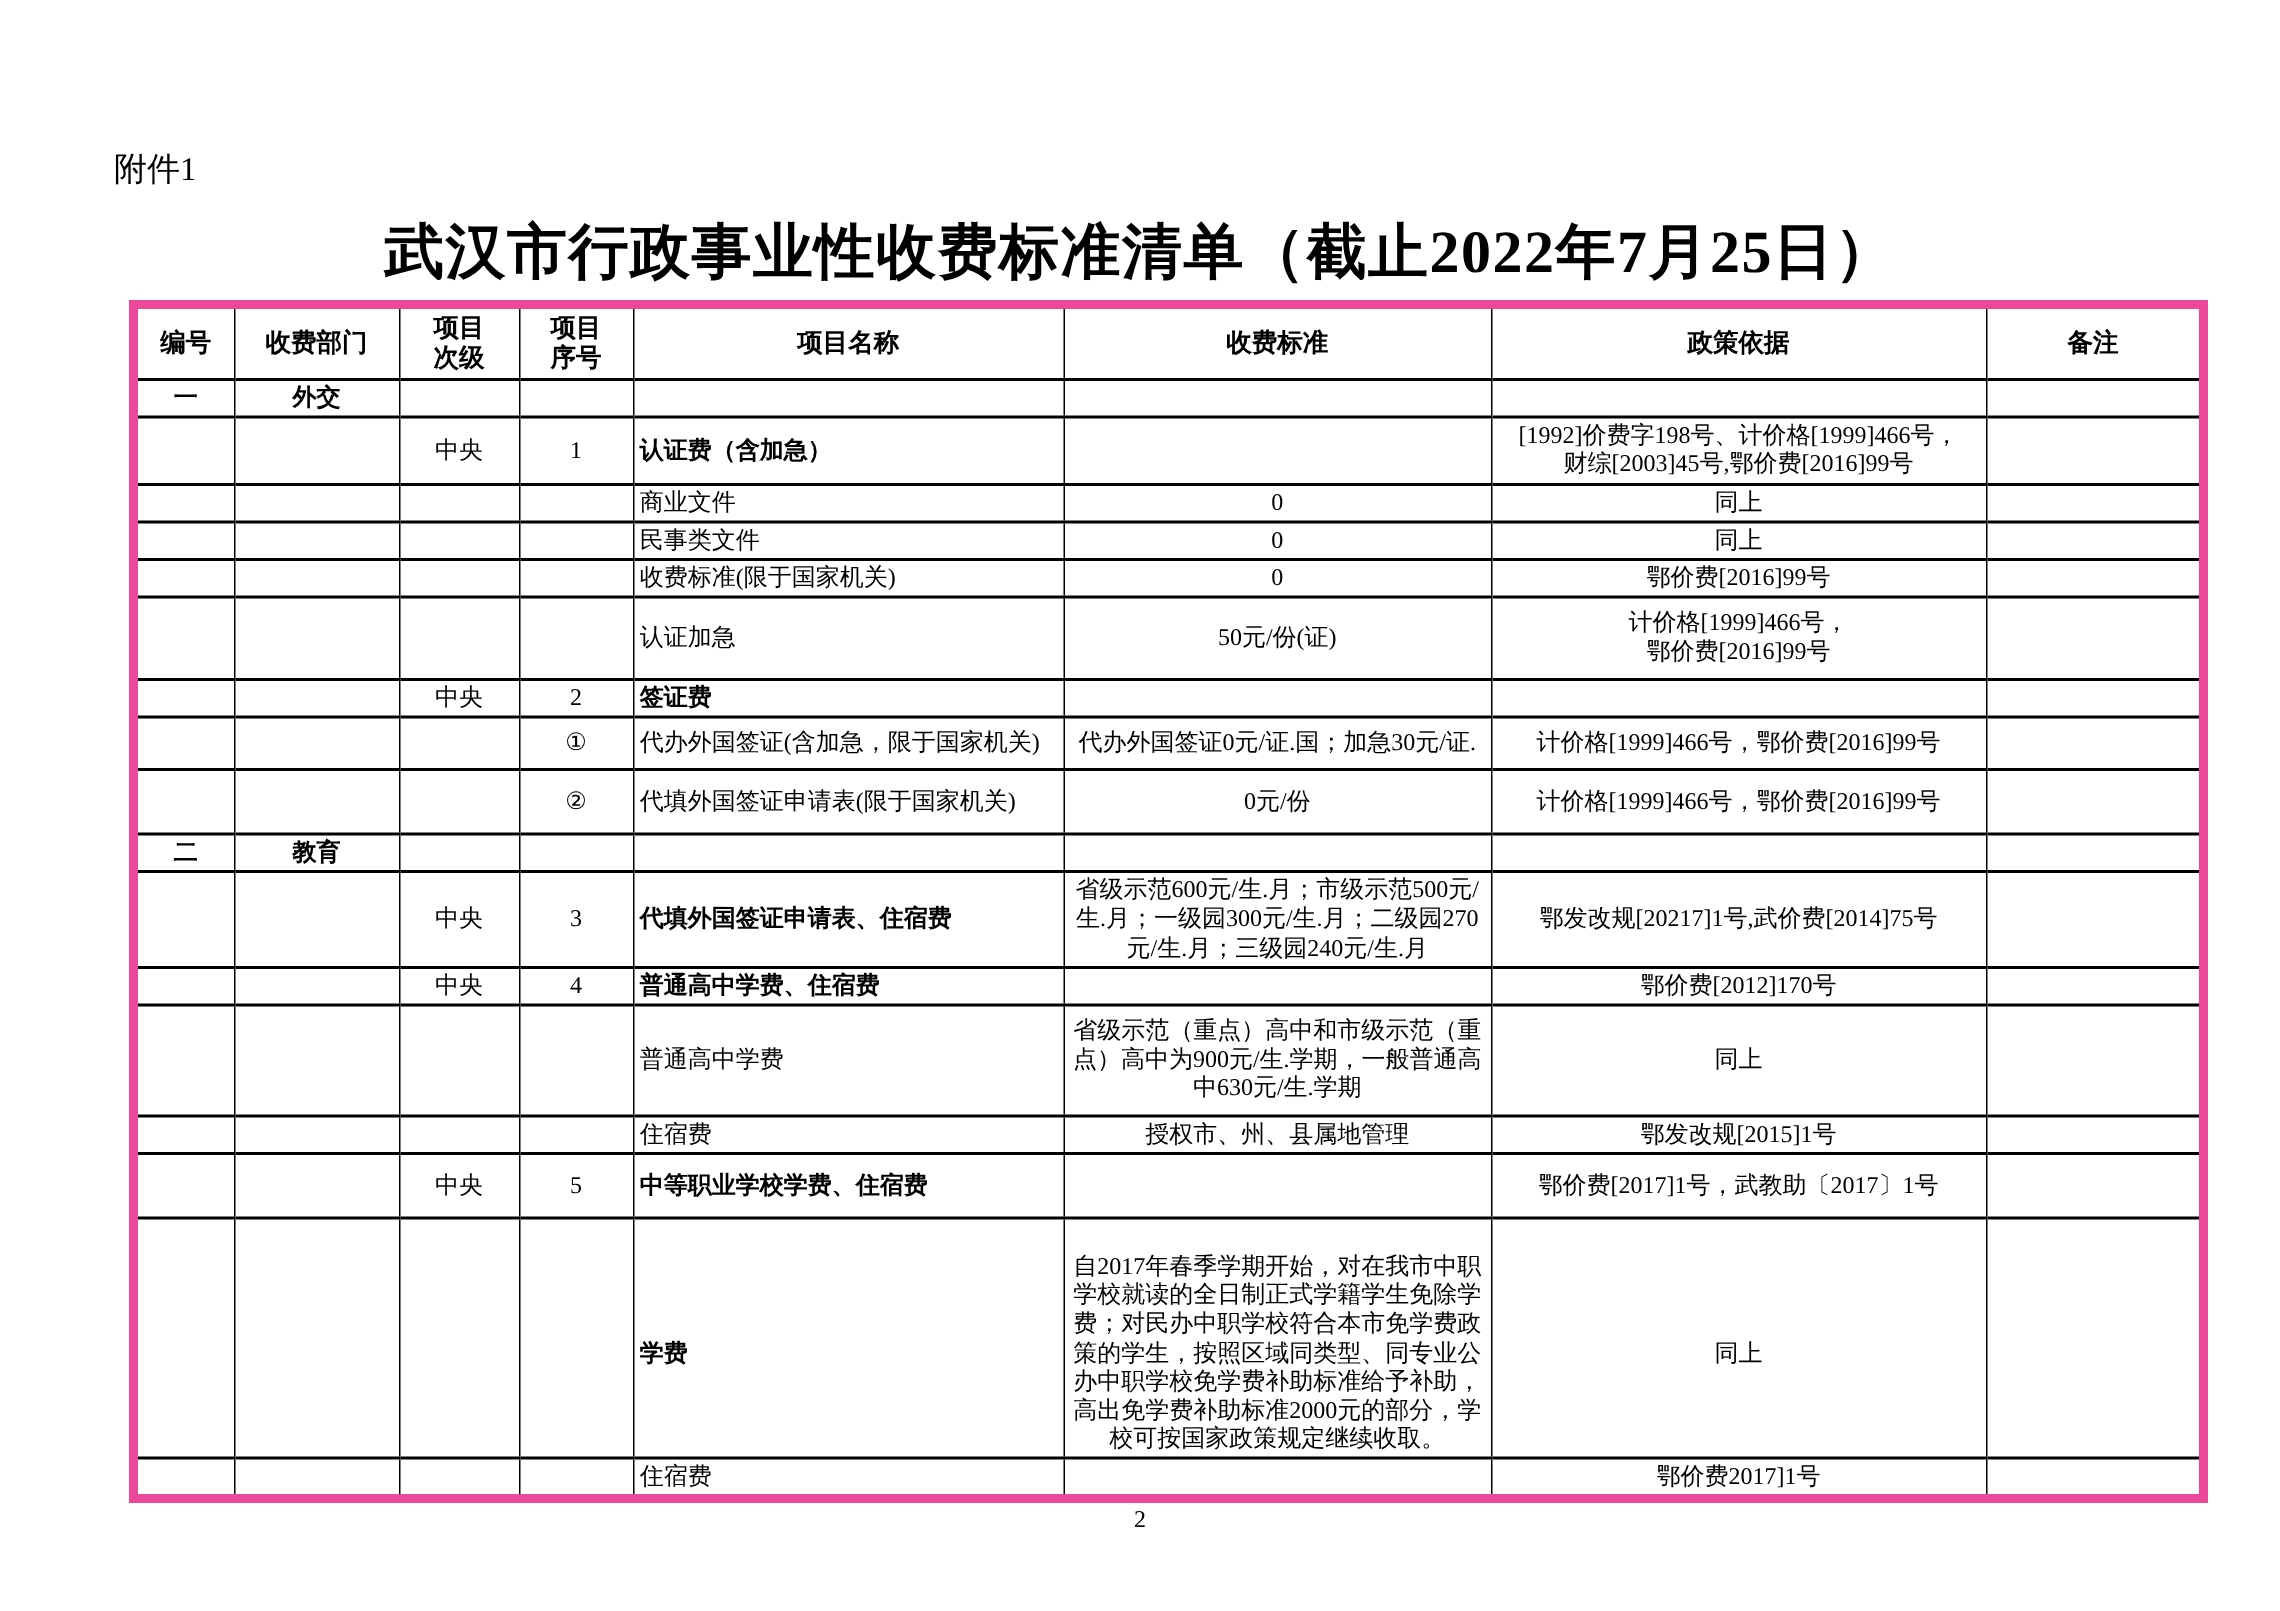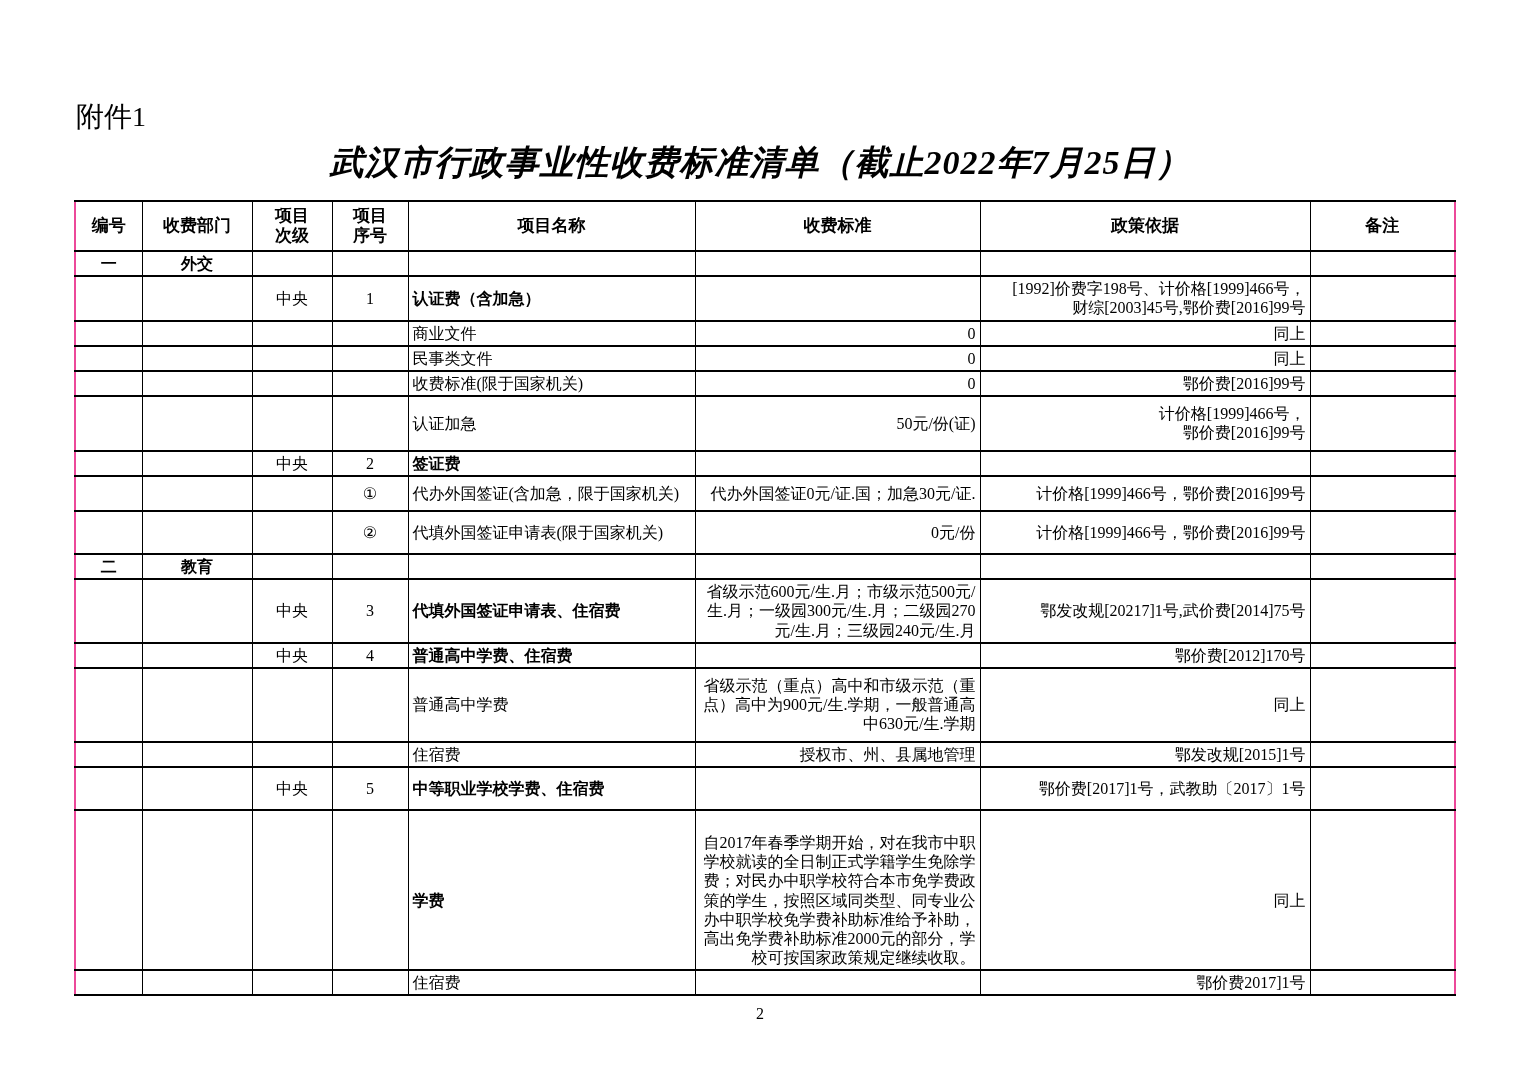--- a/index.html
+++ b/index.html
@@ -7,35 +7,34 @@
   .page {
     position:relative;
     width:1520px; height:1074px;
     background:#ffffff;
     color:#000000;
     font-family:"Liberation Serif", serif;
     overflow:hidden;
   }
   .attachment {
     position:absolute; left:76px; top:98px;
-    font-size:28px;
+    font-size:22px;
   }
   .doc-title {
     position:absolute; left:0; top:140px; width:100%;
     text-align:center;
-    font-size:34px; font-weight:bold;
+    font-size:40px; font-weight:bold;
     letter-spacing:1px;
-    font-style:italic;
   }
   table.fees {
-    position:absolute; left:74px; top:200px;
+    position:absolute; left:86px; top:200px;
     width:1380px;
     border-collapse:collapse;
     table-layout:fixed;
-    border:2px solid #ec4899;
+    border:6px solid #ec4899;
   }
   .fees th, .fees td {
     border:1px solid #000;
     border-top-width:2px;
     border-bottom-width:2px;
     font-size:16px;
     line-height:1.2;
     padding:2px 4px;
     vertical-align:middle;
     overflow:hidden;
@@ -43,21 +42,21 @@
   }
   .fees thead th {
     height:50px;
     font-weight:bold;
     font-size:17px;
     text-align:center;
     white-space:pre-line;
   }
   .col-no, .col-dept, .col-level, .col-seq { text-align:center; }
   .col-name { text-align:left; padding-left:6px; }
-  .col-fee, .col-policy, .col-note { text-align:right; white-space:pre-line; }
+  .col-fee, .col-policy, .col-note { text-align:center; white-space:pre-line; }
   .row-cat td { font-weight:bold; height:23px; }
   .row-sub td { height:18px; }
   .row-item td { height:18px; }
   .bold { font-weight:bold; }
   .pad1 td { padding-top:7px; padding-bottom:7px; }
   .pad2 td { padding-top:11px; padding-bottom:11px; }
   .pad3 td { padding-top:22px; }
   .page-number {
     position:absolute; left:0; top:1005px; width:100%;
     text-align:center; font-size:16px;

